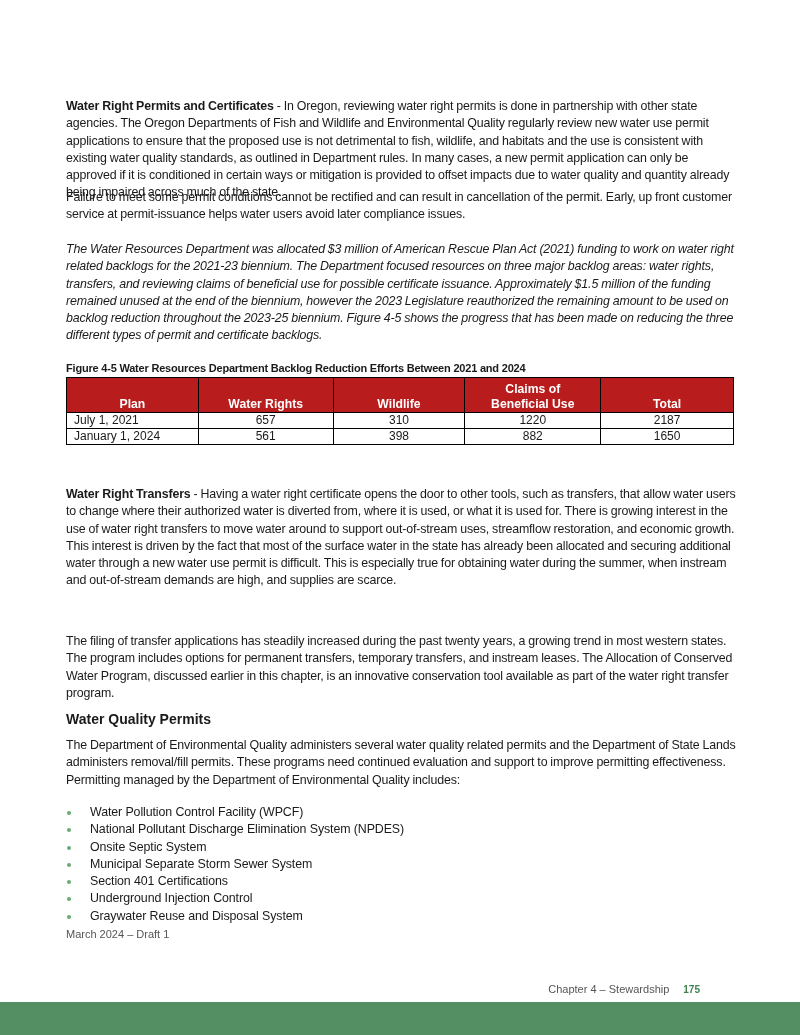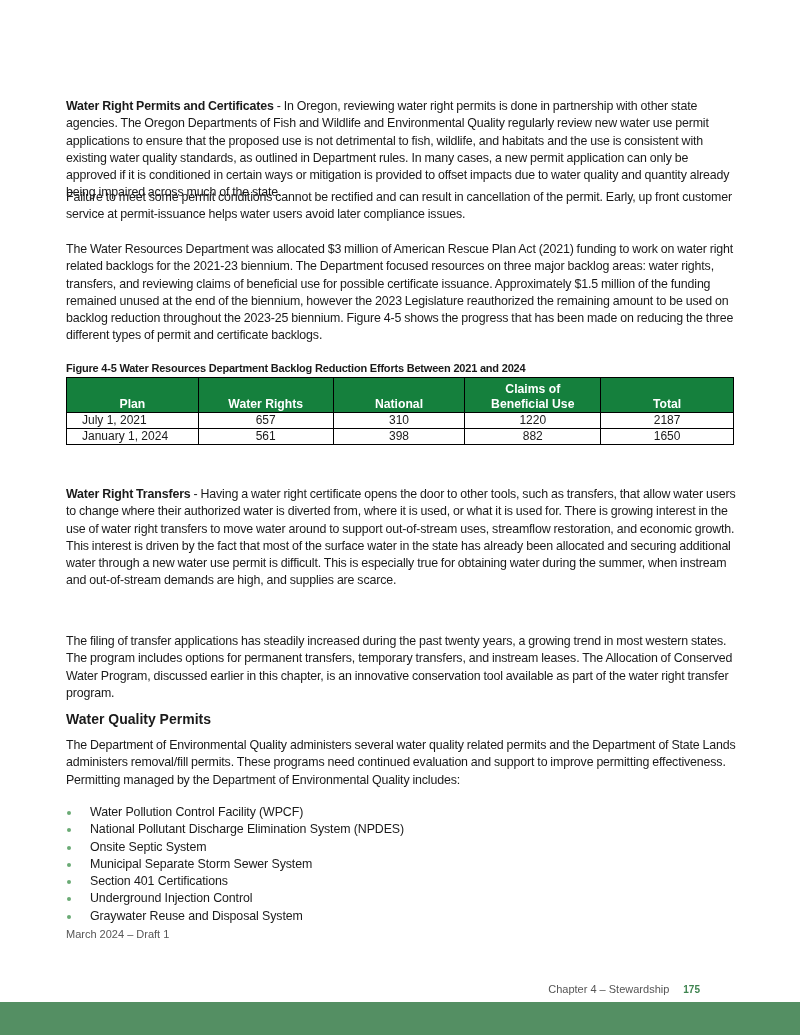--- a/index.html
+++ b/index.html
@@ -24,54 +24,54 @@
     p.body-text {
       margin: 0;
       font-size: 12.4px;
       line-height: 17.3px;
       letter-spacing: -0.15px;
       word-spacing: -0.3px;
     }
     .bold-lead { font-weight: bold; }
     #para1 { position: absolute; top: 67px; left: 0; width: 670px; margin-top: 31px; }
     #para2 { position: absolute; top: 189px; left: 0; width: 670px; }
-    #para3 { position: absolute; top: 241px; left: 0; width: 670px; }
+    #para3 { position: absolute; top: 241px; left: 0; width: 670px; font-style: italic; }
     #fig-caption {
       position: absolute;
       top: 362px;
       left: 0;
       font-size: 11px;
       font-weight: bold;
       letter-spacing: -0.2px;
       white-space: nowrap;
     }
     #backlog-table {
       position: absolute;
       top: 377px;
       left: 0;
       width: 668px;
       border-collapse: collapse;
       font-size: 12px;
     }
     #backlog-table th {
-      background: #15803d;
+      background: #b91c1c;
       color: #ffffff;
       font-weight: bold;
       height: 34px;
       vertical-align: bottom;
       padding: 0 2px 0px 2px;
       border: 1px solid #000000;
       line-height: 15px;
       font-size: 12.2px;
     }
     #backlog-table td {
       border: 1px solid #000000;
       height: 15px;
       line-height: 15px;
-      padding: 0 15px;
+      padding: 0 7px;
       text-align: center;
     }
     #backlog-table td.date-cell { text-align: left; }
     #backlog-table col.c0 { width: 132px; }
     #backlog-table col.c1 { width: 135px; }
     #backlog-table col.c2 { width: 132px; }
     #backlog-table col.c3 { width: 136px; }
     #backlog-table col.c4 { width: 133px; }
     #para4 { position: absolute; top: 486px; left: 0; width: 670px; }
     #para5 { position: absolute; top: 633px; left: 0; width: 670px; }
@@ -156,21 +156,21 @@
       <col class="c0">
         <col class="c1">
         <col class="c2">
         <col class="c3">
         <col class="c4">
     </colgroup>
     <thead>
       <tr>
         <th>Plan</th>
         <th>Water Rights</th>
-        <th>National</th>
+        <th>Wildlife</th>
         <th><span>Claims of</span><br><span>Beneficial Use</span></th>
         <th>Total</th>
       </tr>
     </thead>
     <tbody>
       <tr>
         <td class="date-cell">July 1, 2021</td>
         <td>657</td>
         <td>310</td>
         <td>1220</td>

